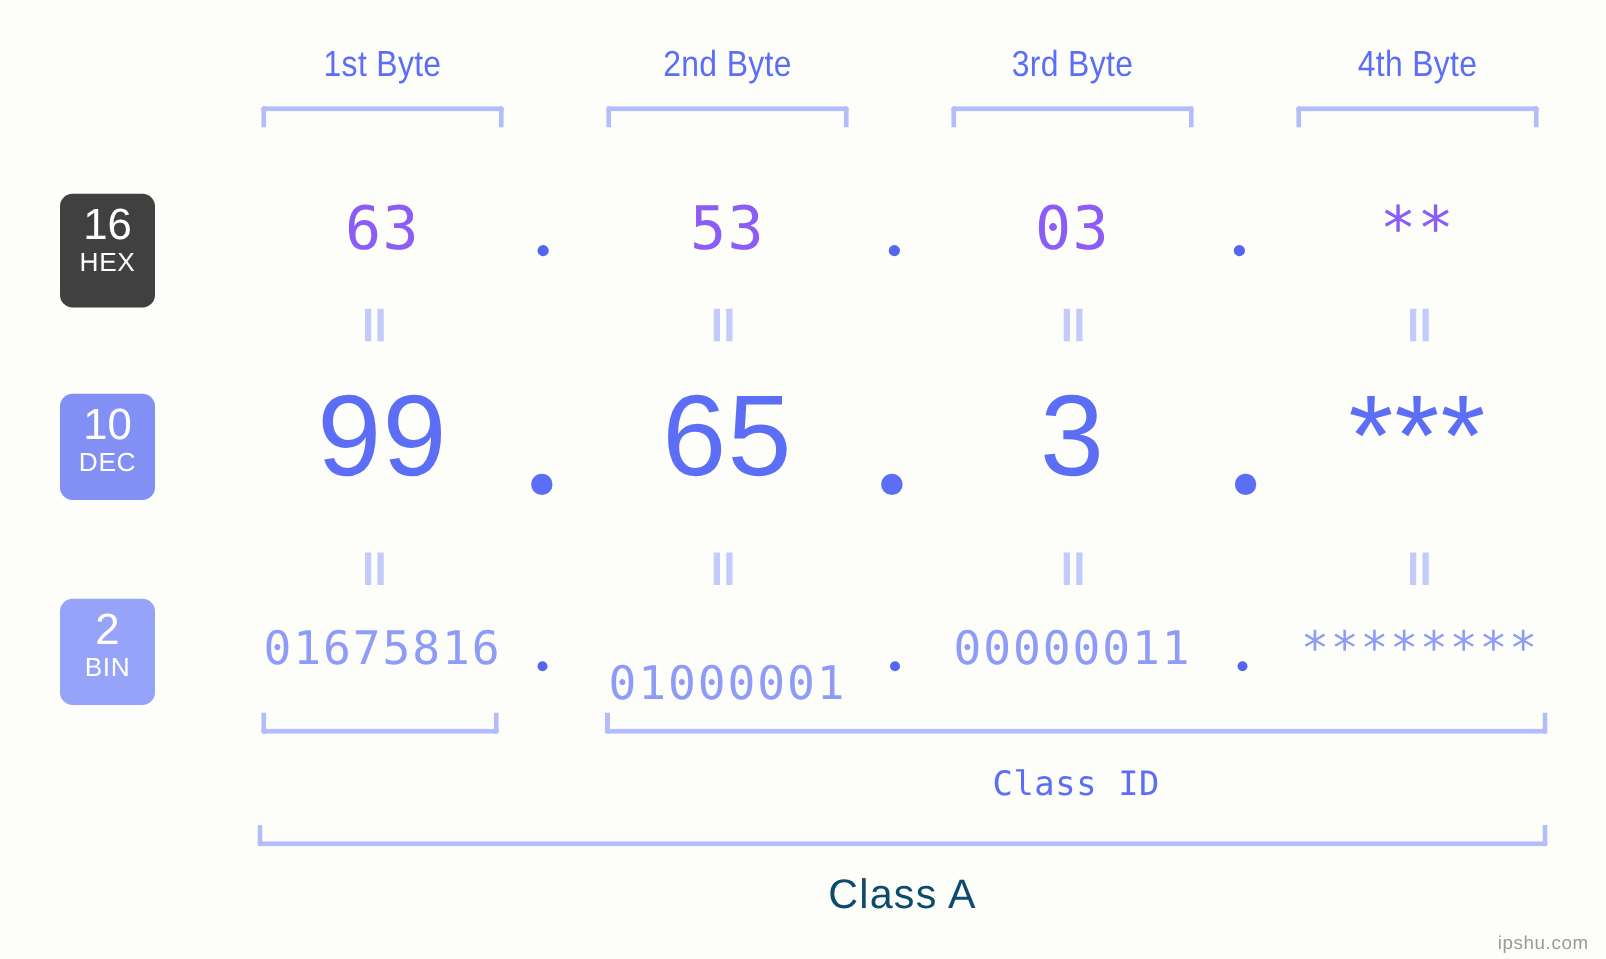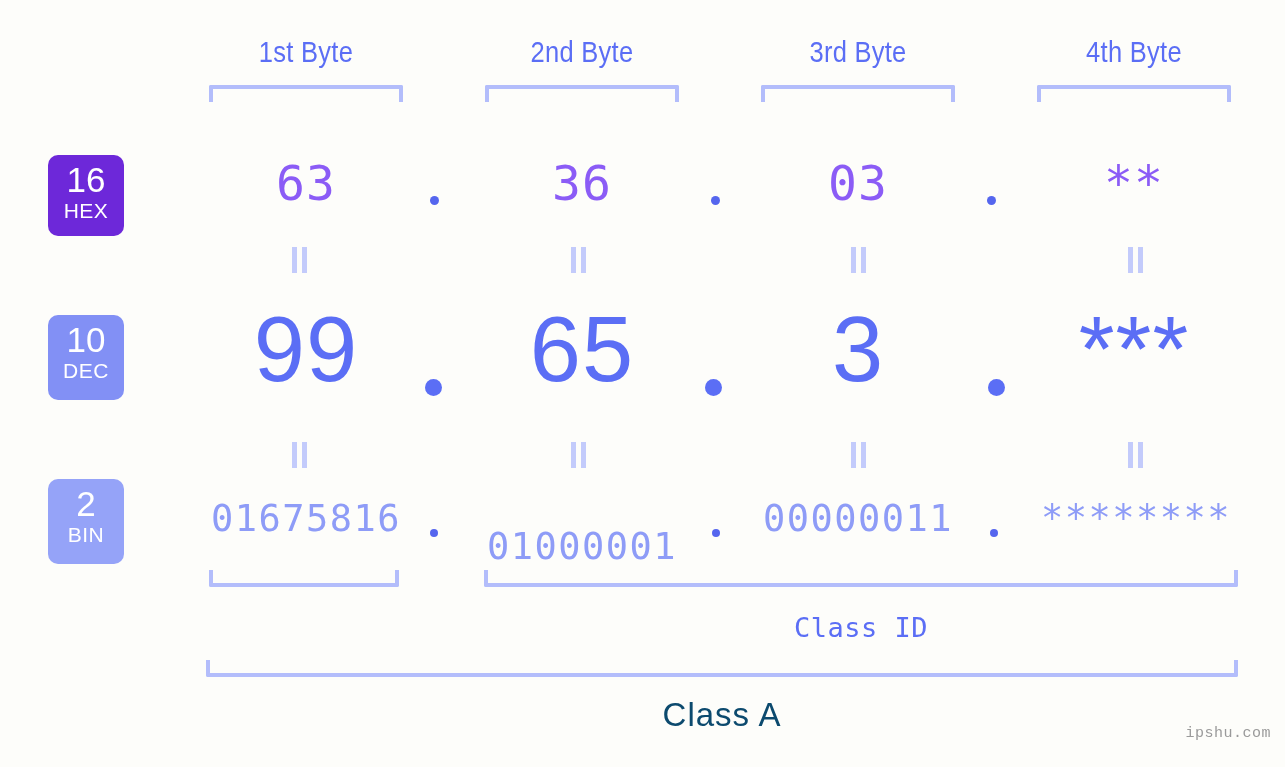--- a/index.html
+++ b/index.html
@@ -149,62 +149,62 @@
     color: #0c4a6e;
     text-align: center;
     white-space: pre;
     letter-spacing: 1px;
   }
 
   
   .watermark {
     position: absolute;
     right: 14px;
-    bottom: 25px;
-    font-family: Liberation Mono, monospace;
+    bottom: 4px;
+    font-family: Liberation Sans, sans-serif;
     font-size: 15px;
     color: #9a9a9a;
     letter-spacing: 0.5px;
   }
 </style>
 </head>
 <body>
 
 <div id="stage">
 
   <div class="byte-label" style="left:209px; width:194px;">1st Byte</div>
   <div class="byte-label" style="left:485px; width:194px;">2nd Byte</div>
   <div class="byte-label" style="left:761px; width:194px;">3rd Byte</div>
   <div class="byte-label" style="left:1037px; width:194px;">4th Byte</div>
 
   <div class="bracket down" style="left:209px; top:85px; width:194px; height:17px;"></div>
   <div class="bracket down" style="left:485px; top:85px; width:194px; height:17px;"></div>
   <div class="bracket down" style="left:761px; top:85px; width:194px; height:17px;"></div>
   <div class="bracket down" style="left:1037px; top:85px; width:194px; height:17px;"></div>
 
-  <div class="badge" style="left:48px; top:155px; height:81px; background:#6d28d9;">
+  <div class="badge" style="left:48px; top:155px; height:91px; background:#404040;">
     <span class="num">16</span>
     <span class="nm">HEX</span>
   </div>
 
   <div class="badge" style="left:48px; top:315px; height:85px; background:#8290f5;">
     <span class="num">10</span>
     <span class="nm">DEC</span>
   </div>
 
   <div class="badge" style="left:48px; top:479px; height:85px; background:#95a3f8;">
     <span class="num">2</span>
     <span class="nm">BIN</span>
   </div>
 
   <div class="hex-row">
     <div class="cell" style="left:209px; top:155px; width:194px;">63</div>
     <div class="dot small" style="left:430px; top:196px;"></div>
 
-    <div class="cell" style="left:485px; top:155px; width:194px;">36</div>
+    <div class="cell" style="left:485px; top:155px; width:194px;">53</div>
     <div class="dot small" style="left:711px; top:196px;"></div>
 
     <div class="cell" style="left:761px; top:155px; width:194px;">03</div>
     <div class="dot small" style="left:987px; top:196px;"></div>
 
     <div class="cell" style="left:1037px; top:155px; width:194px;">**</div>
   </div>
 
   <div class="eq" style="left:292px; top:247px;">
       <i class="a"></i>

